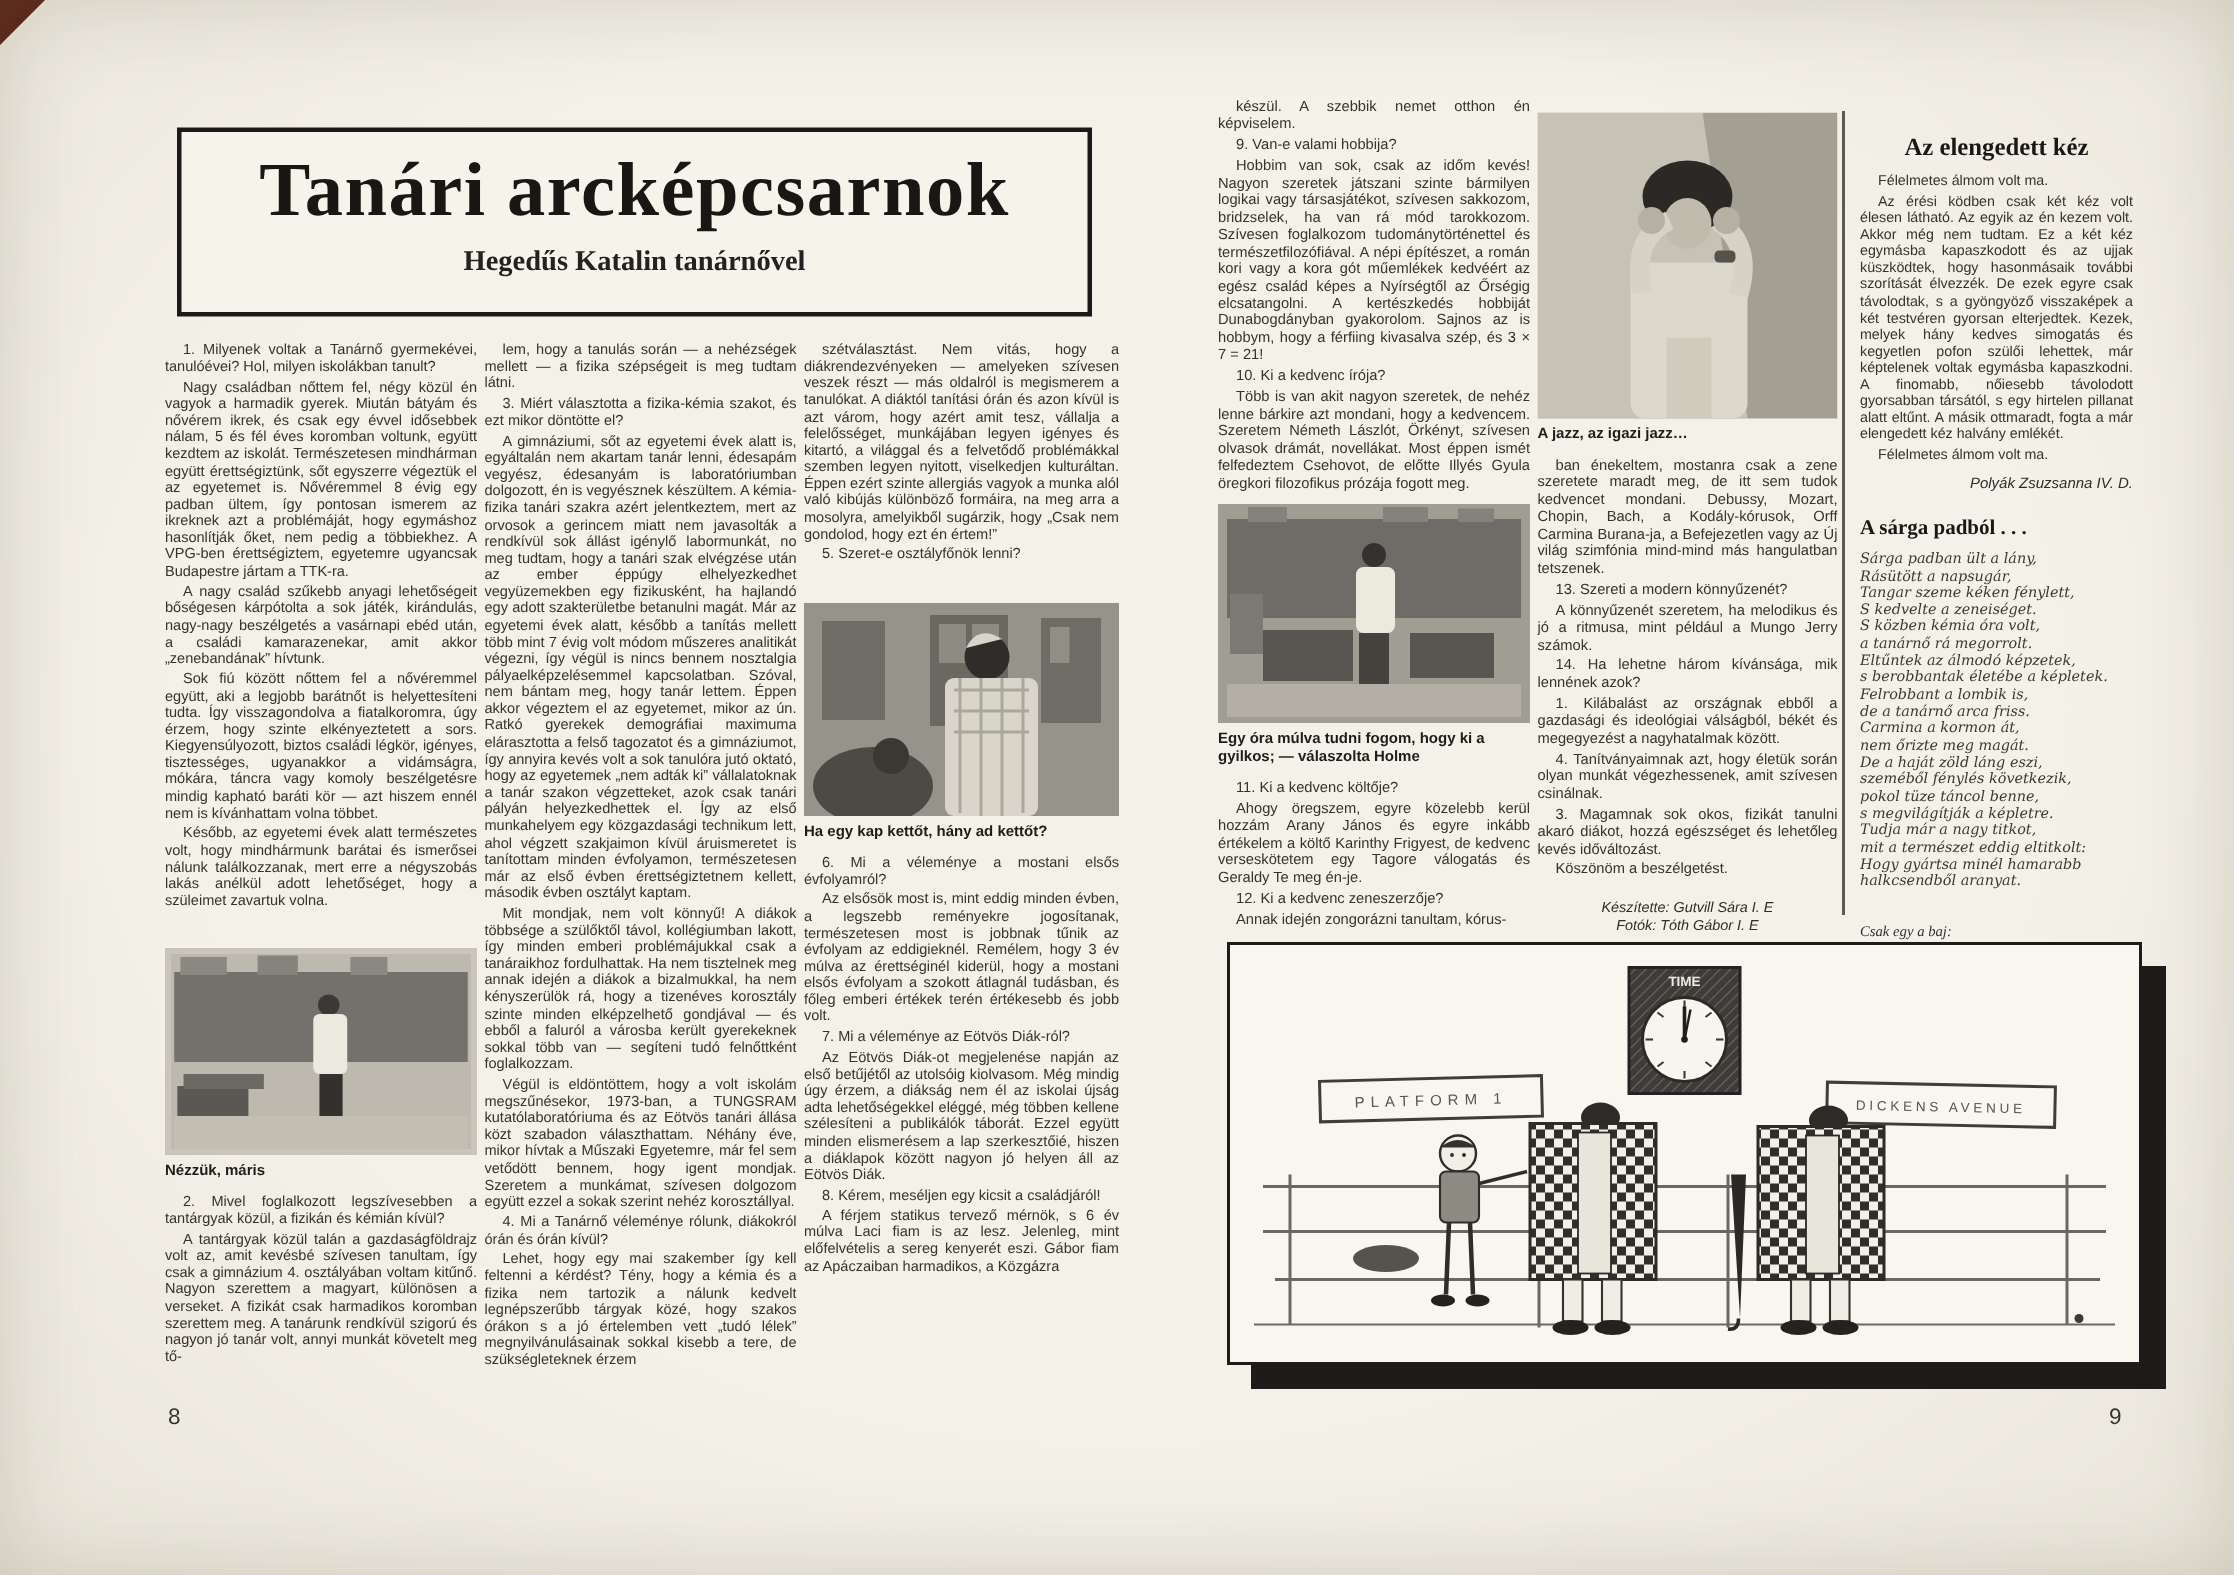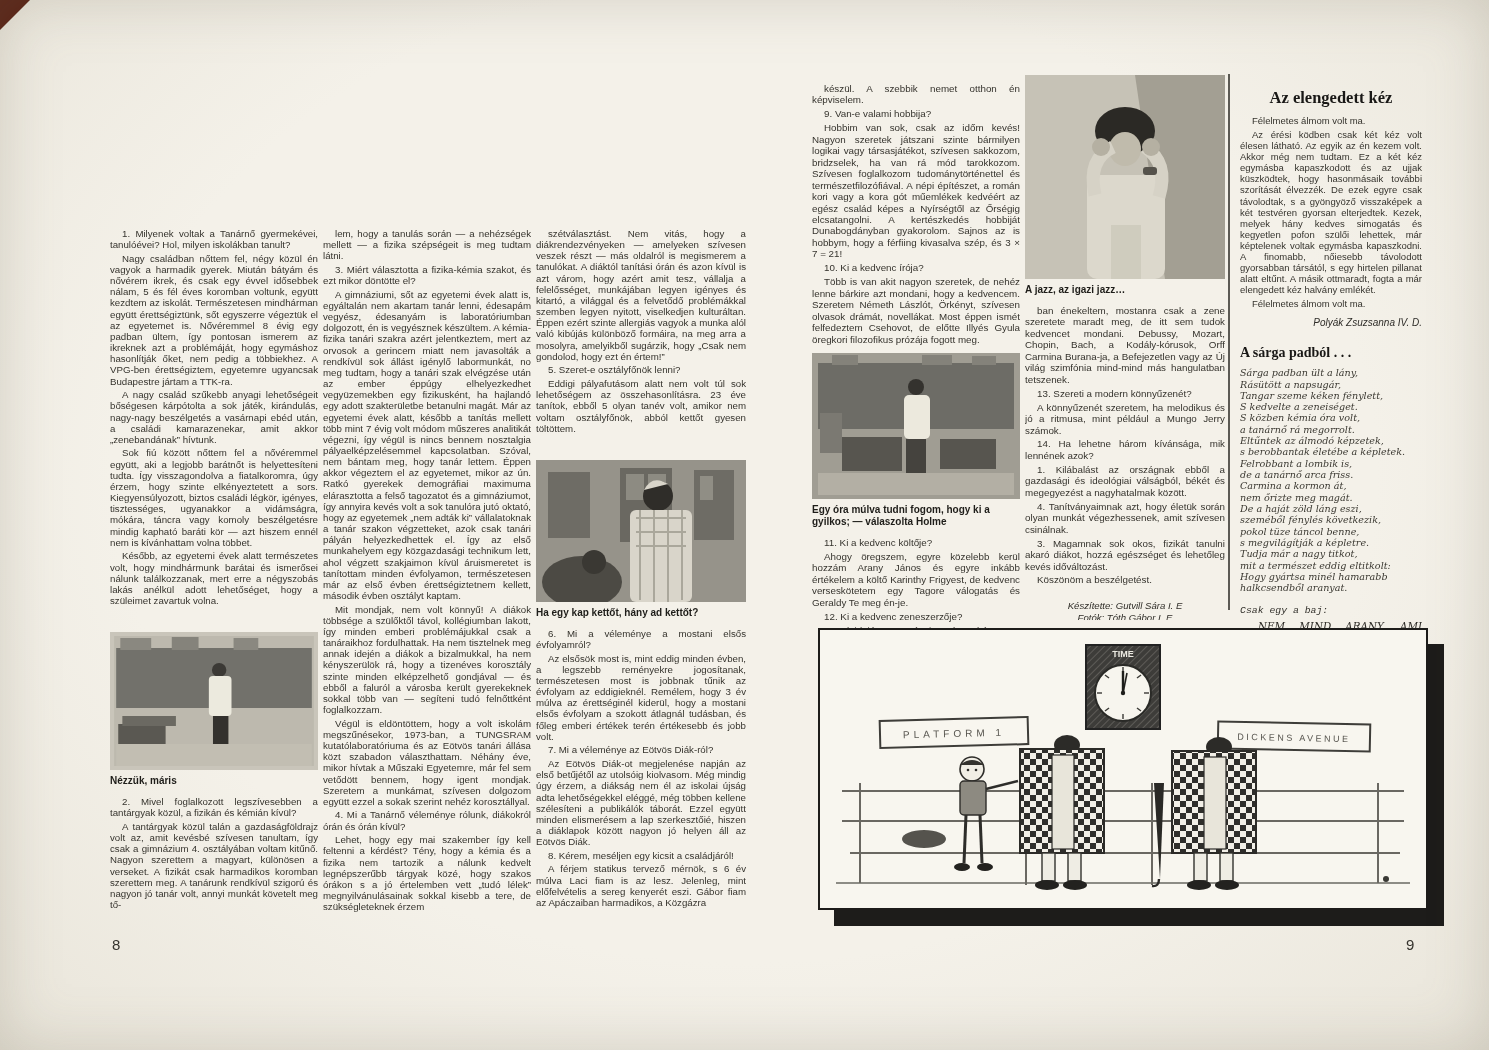--- a/index.html
+++ b/index.html
@@ -36,40 +36,44 @@
   
   .lit h3{font-family:"Liberation Serif",serif;font-weight:bold;text-align:center;
     font-size:16.5px;margin:0 0 8px;color:#191816;}
   .lit h4{font-family:"Liberation Serif",serif;font-weight:bold;text-align:left;
     font-size:14px;margin:16px 0 6px;color:#191816;}
   .lit p{font-size:9.5px;}
   .sig{text-align:right;font-style:italic;font-size:10px;margin:8px 0 12px;
     text-indent:0;color:#2e2c28;}
   .poem div{font-family:"DejaVu Serif",serif;font-style:italic;font-size:9.6px;
     line-height:1.18;color:#3a3831;}
-  .poem-foot{font-family:Liberation Mono, monospace;font-style:italic;font-size:9.8px;
-    margin-top:12px;color:#33312c;}
+  .poem-foot{font-family:Liberation Serif, serif;font-style:italic;font-size:9.8px;
+    margin-top:23px;color:#33312c;}
   .poem-shout{font-family:"DejaVu Serif",serif;font-style:italic;font-size:10.3px;
     margin:3px 0 0 18px;color:#2d2b26;}
   .credits{text-align:center;font-style:italic;font-size:9.6px;margin-top:14px;
     color:#2f2d28;}
   .credits div{margin:1px 0;}
   .vrule{position:absolute;left:1228px;top:74px;width:2px;height:536px;background:#5c5a54;}
 
   
   .cartoon{position:absolute;left:818px;top:628px;width:606px;height:278px;
     background:#f8f6ef;border:2.5px solid #1d1c1a;box-shadow:16px 16px 0 #1d1c1a;}
   .cartoon svg{display:block;width:100%;height:100%;}
 </style>
 </head>
 <body>
 
 <div class="stage">
   <div class="corner-tl"></div>
 
+  <div class="title-box">
+    <h1>Tanári arcképcsarnok</h1>
+    <h2>Hegedűs Katalin tanárnővel</h2>
+  </div>
 
   <div class="col left-col" style="left:110px;top:228px;width:208px;height:714px;">
     <div>
 
     <p>1. Milyenek voltak a Tanárnő gyermekévei, tanulóévei? Hol, milyen iskolákban tanult?</p>
         <p>Nagy családban nőttem fel, négy közül én vagyok a harmadik gyerek. Miután bátyám és nővérem ikrek, és csak egy évvel idősebbek nálam, 5 és fél éves koromban voltunk, együtt kezdtem az iskolát. Természetesen mindhárman együtt érettségiztünk, sőt egyszerre végeztük el az egyetemet is. Nővéremmel 8 évig egy padban ültem, így pontosan ismerem az ikreknek azt a problémáját, hogy egymáshoz hasonlítják őket, nem pedig a többiekhez. A VPG-ben érettségiztem, egyetemre ugyancsak Budapestre jártam a TTK-ra.</p>
         <p>A nagy család szűkebb anyagi lehetőségeit bőségesen kárpótolta a sok játék, kirándulás, nagy-nagy beszélgetés a vasárnapi ebéd után, a családi kamarazenekar, amit akkor „zenebandának” hívtunk.</p>
         <p>Sok fiú között nőttem fel a nővéremmel együtt, aki a legjobb barátnőt is helyettesíteni tudta. Így visszagondolva a fiatalkoromra, úgy érzem, hogy szinte elkényeztetett a sors. Kiegyensúlyozott, biztos családi légkör, igényes, tisztességes, ugyanakkor a vidámságra, mókára, táncra vagy komoly beszélgetésre mindig kapható baráti kör — azt hiszem ennél nem is kívánhattam volna többet.</p>
         <p>Később, az egyetemi évek alatt természetes volt, hogy mindhármunk barátai és ismerősei nálunk találkozzanak, mert erre a négyszobás lakás anélkül adott lehetőséget, hogy a szüleimet zavartuk volna.</p>
       </div>
@@ -108,21 +112,20 @@
         <p>4. Mi a Tanárnő véleménye rólunk, diákokról órán és órán kívül?</p>
         <p>Lehet, hogy egy mai szakember így kell feltenni a kérdést? Tény, hogy a kémia és a fizika nem tartozik a nálunk kedvelt legnépszerűbb tárgyak közé, hogy szakos órákon s a jó értelemben vett „tudó lélek” megnyilvánulásainak sokkal kisebb a tere, de szükségleteknek érzem</p>
       </div>
   </div>
 
   <div class="col left-col" style="left:536px;top:228px;width:210px;height:714px;">
     <div>
 
     <p>szétválasztást. Nem vitás, hogy a diákrendezvényeken — amelyeken szívesen veszek részt — más oldalról is megismerem a tanulókat. A diáktól tanítási órán és azon kívül is azt várom, hogy azért amit tesz, vállalja a felelősséget, munkájában legyen igényes és kitartó, a világgal és a felvetődő problémákkal szemben legyen nyitott, viselkedjen kulturáltan. Éppen ezért szinte allergiás vagyok a munka alól való kibújás különböző formáira, na meg arra a mosolyra, amelyikből sugárzik, hogy „Csak nem gondolod, hogy ezt én értem!”</p>
         <p>5. Szeret-e osztályfőnök lenni?</p>
-        <p>Eddigi pályafutásom alatt nem volt túl sok lehetőségem az összehasonlításra. 23 éve tanítok, ebből 5 olyan tanév volt, amikor nem voltam osztályfőnök, abból kettőt gyesen töltöttem.</p>
       </div>
     <div class="ph" style="height:142px;margin-top:26px;">
       <svg viewBox="0 0 210 142" preserveAspectRatio="none">
         <rect width="210" height="142" fill="#96938a"></rect>
         <rect x="12" y="12" width="42" height="66" fill="#6e6c65"></rect>
         <rect x="84" y="8" width="52" height="74" fill="#6a6861"></rect>
         <rect x="158" y="10" width="40" height="70" fill="#6e6c65"></rect>
         <rect x="90" y="14" width="18" height="26" fill="#8d8b82"></rect>
         <rect x="112" y="14" width="18" height="26" fill="#8d8b82"></rect>
         <rect x="164" y="16" width="13" height="24" fill="#908e85"></rect>
@@ -141,21 +144,21 @@
         <p>Az elsősök most is, mint eddig minden évben, a legszebb reményekre jogosítanak, természetesen most is jobbnak tűnik az évfolyam az eddigieknél. Remélem, hogy 3 év múlva az érettséginél kiderül, hogy a mostani elsős évfolyam a szokott átlagnál tudásban, és főleg emberi értékek terén értékesebb és jobb volt.</p>
         <p>7. Mi a véleménye az Eötvös Diák-ról?</p>
         <p>Az Eötvös Diák-ot megjelenése napján az első betűjétől az utolsóig kiolvasom. Még mindig úgy érzem, a diákság nem él az iskolai újság adta lehetőségekkel eléggé, még többen kellene szélesíteni a publikálók táborát. Ezzel együtt minden elismerésem a lap szerkesztőié, hiszen a diáklapok között nagyon jó helyen áll az Eötvös Diák.</p>
         <p>8. Kérem, meséljen egy kicsit a családjáról!</p>
         <p>A férjem statikus tervező mérnök, s 6 év múlva Laci fiam is az lesz. Jelenleg, mint előfelvételis a sereg kenyerét eszi. Gábor fiam az Apáczaiban harmadikos, a Közgázra</p>
       </div>
   </div>
 
   <div class="pagenum" style="left:112px;top:936px;">8</div>
 
-  <div class="col right-col" style="left:812px;top:83px;width:208px;height:560px;">
+  <div class="col right-col" style="left:812px;top:66px;width:208px;height:560px;">
     <div>
 
     <p>készül. A szebbik nemet otthon én képviselem.</p>
         <p>9. Van-e valami hobbija?</p>
         <p>Hobbim van sok, csak az időm kevés! Nagyon szeretek játszani szinte bármilyen logikai vagy társasjátékot, szívesen sakkozom, bridzselek, ha van rá mód tarokkozom. Szívesen foglalkozom tudománytörténettel és természetfilozófiával. A népi építészet, a román kori vagy a kora gót műemlékek kedvéért az egész család képes a Nyírségtől az Őrségig elcsatangolni. A kertészkedés hobbiját Dunabogdányban gyakorolom. Sajnos az is hobbym, hogy a férfiing kivasalva szép, és 3 × 7 = 21!</p>
         <p>10. Ki a kedvenc írója?</p>
         <p>Több is van akit nagyon szeretek, de nehéz lenne bárkire azt mondani, hogy a kedvencem. Szeretem Németh Lászlót, Örkényt, szívesen olvasok drámát, novellákat. Most éppen ismét felfedeztem Csehovot, de előtte Illyés Gyula öregkori filozofikus prózája fogott meg.</p>
       </div>
     <div class="ph" style="height:146px;margin-top:8px;">
       <svg viewBox="0 0 208 146" preserveAspectRatio="none">

